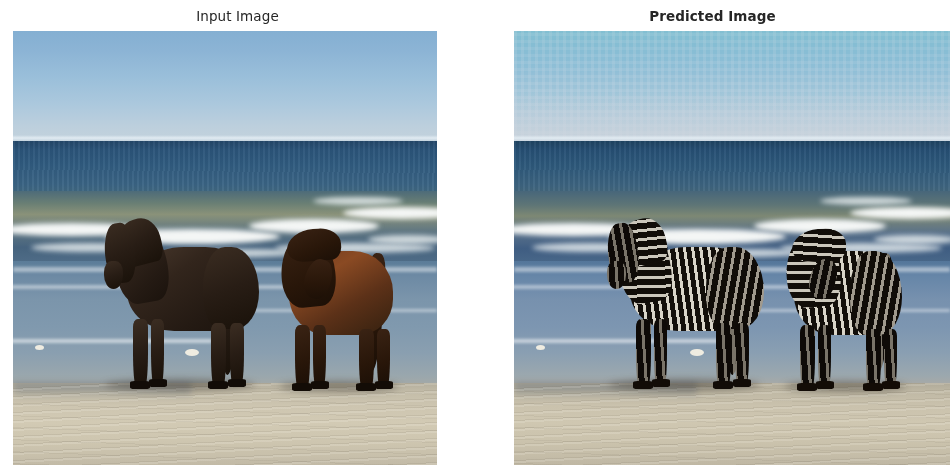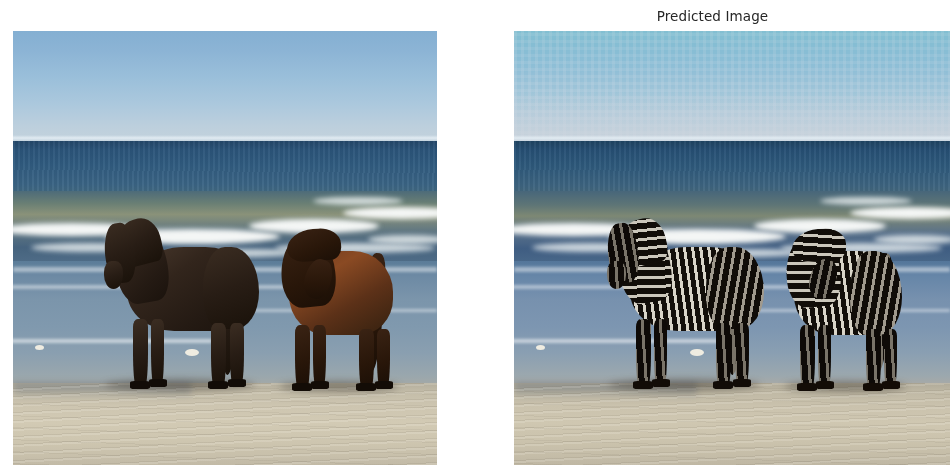--- a/index.html
+++ b/index.html
@@ -18,21 +18,21 @@
     width: 950px;
     height: 465px;
     background: #ffffff;
   }
   .panel {
     position: absolute;
     top: 0;
     height: 465px;
   }
   .panel-left  { left: 0px;   width: 475px; }
-  .panel-right { left: 475px; width: 475px; }
+  .panel-right { left: 475px; width: 475px; font-weight: bold; }
 
   .panel-title {
     position: absolute;
     top: 8px;
     left: 0;
     width: 100%;
     text-align: center;
     font-size: 13.5px;
     color: #262626;
     letter-spacing: 0.1px;
@@ -341,20 +341,21 @@
     filter: blur(0.6px);
   }
 </style>
 </head>
 <body>
 
 <div class="figure">
 
   <div class="panel panel-left">
 
+    <div class="panel-title">Input Image</div>
 
     <div class="axes axes-left">
       <div class="scene">
 
         <div class="layer sky sky-in"></div>
         <div class="layer haze"></div>
 
         <div class="layer ocean ocean-in">
           <div class="ocean-texture"></div>
         </div>

